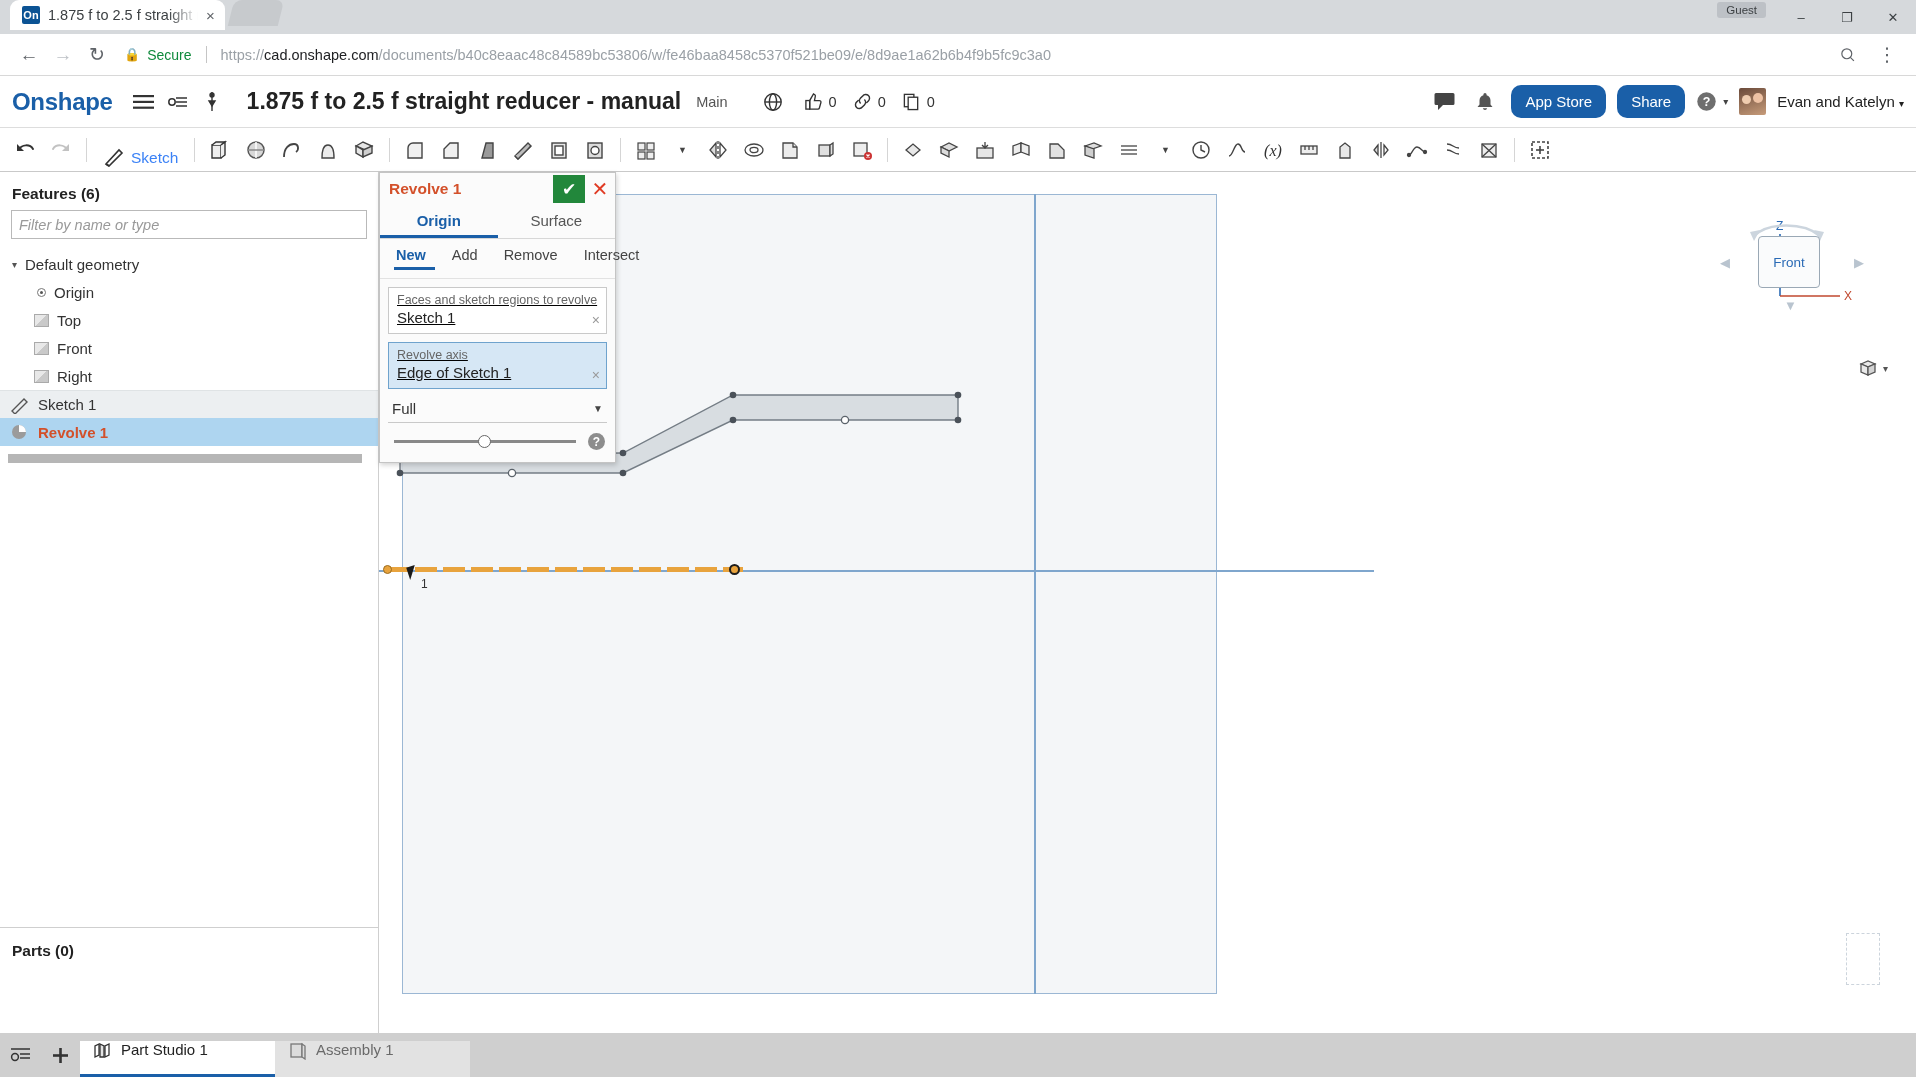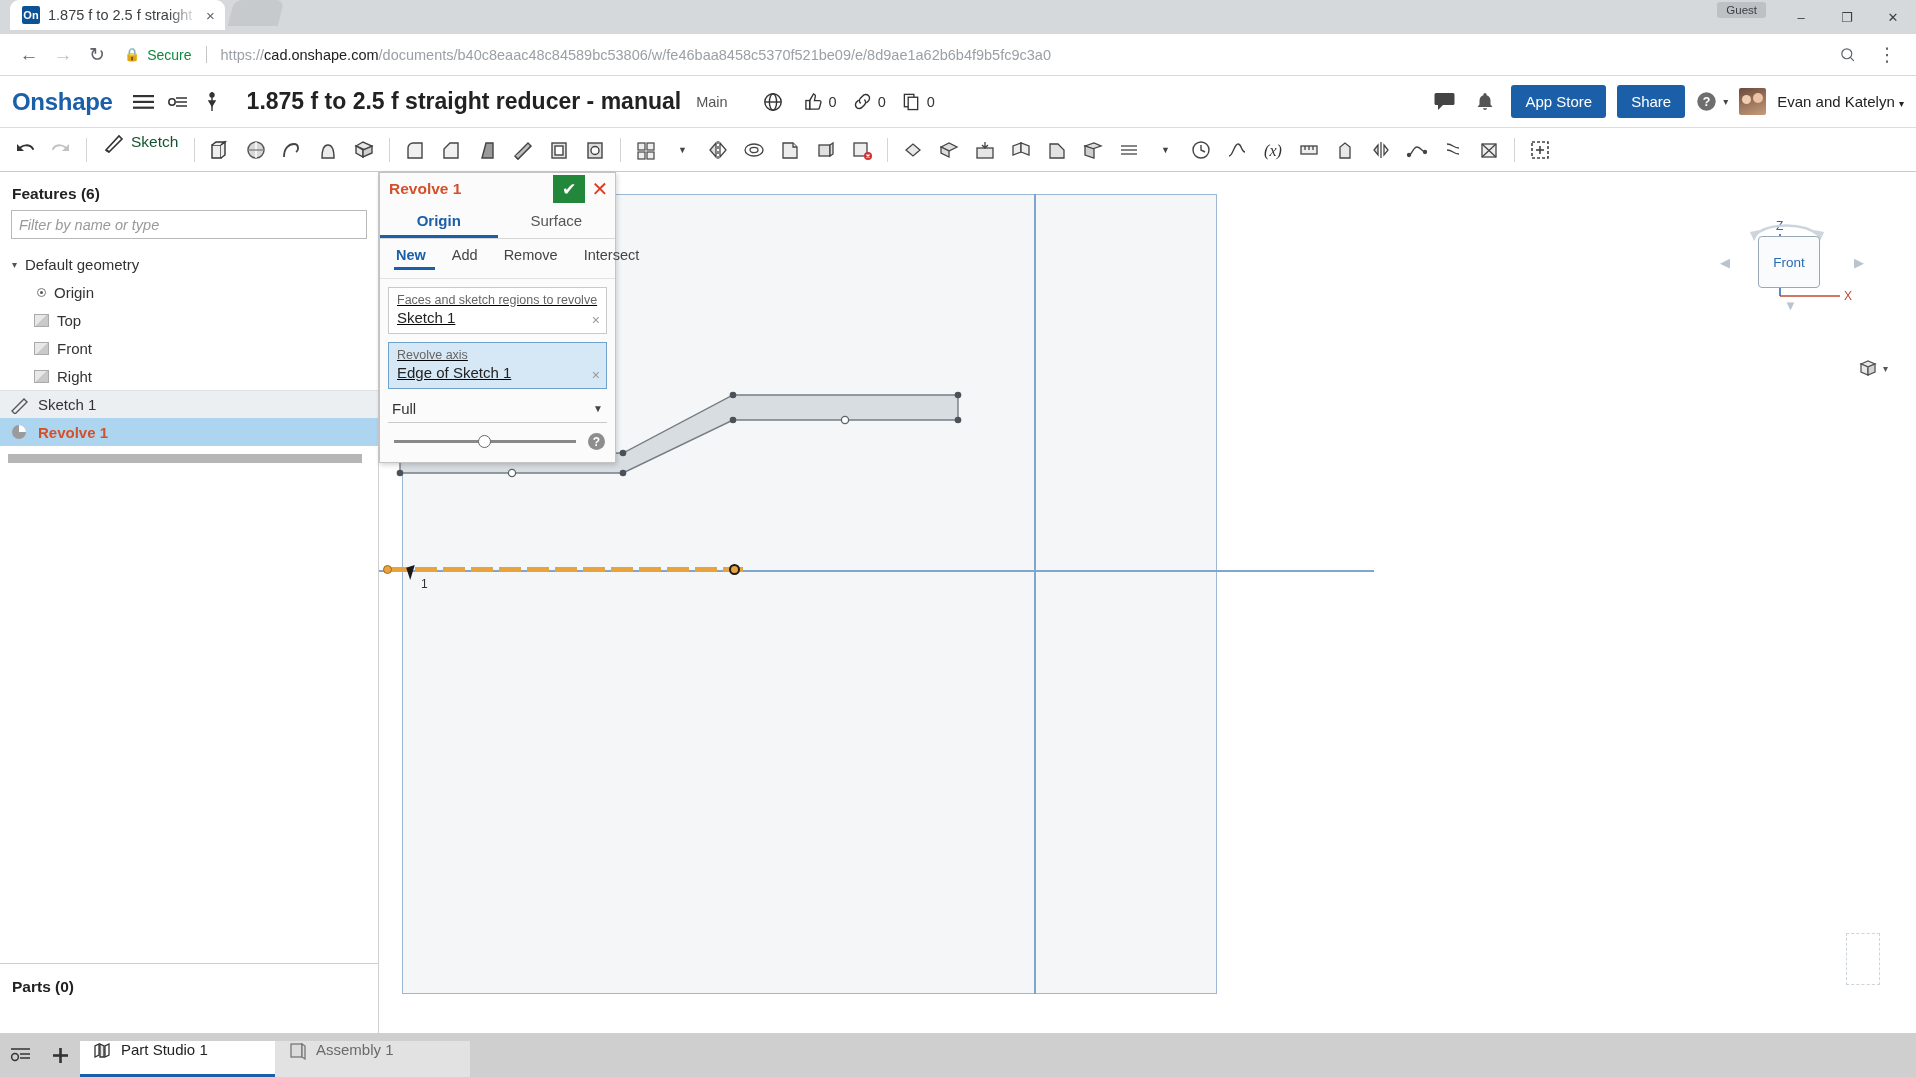--- a/index.html
+++ b/index.html
@@ -40,35 +40,35 @@
   
   .os-header { height:52px; background:#fff; display:flex; align-items:center; padding:0 12px; gap:4px;
                border-bottom:1px solid #ddd; }
   .os-logo { color:#1a5fa8; font-size:24px; font-weight:bold; letter-spacing:-.3px; margin-right:12px;}
   .hicon { width:30px; height:30px; display:flex; align-items:center; justify-content:center; color:#333; }
   .doc-title { font-size:23px; font-weight:bold; color:#222; margin-left:16px; white-space:nowrap; }
   .branch { font-size:14.5px; color:#555; margin-left:11px; }
   .hdr-group { display:flex; align-items:center; margin-left:26px; gap:16px; }
   .cnt { display:flex; align-items:center; gap:6px; color:#333; font-size:14.5px; }
   .hdr-right { margin-left:auto; display:flex; align-items:center; gap:11px; }
-  .btn-blue { background:#1a5fa8; color:#fff; font-size:15px; padding:8px 14px; border-radius:3px; white-space:nowrap;}
+  .btn-blue { background:#1a5fa8; color:#fff; font-size:15px; padding:8px 14px; border-radius:10px; white-space:nowrap;}
   .avatar { width:27px; height:27px; border-radius:2px; overflow:hidden; position:relative;
             background:linear-gradient(160deg,#6b4a3a,#c79c7a); }
   .avatar::before{content:"";position:absolute;left:3px;top:7px;width:9px;height:9px;border-radius:50%;background:#f0cdb0;}
   .avatar::after{content:"";position:absolute;right:3px;top:5px;width:10px;height:10px;border-radius:50%;background:#eec2a4;}
   .user-name { font-size:15px; color:#222; white-space:nowrap; }
 
   
   .os-toolbar { height:44px; background:#fff; border-bottom:1px solid #c9c9c9; display:flex;
                 align-items:center; padding:0 8px; gap:2px; }
   .tb { width:34px; height:34px; display:flex; align-items:center; justify-content:center; color:#444; }
   .tb svg { display:block; }
   .tb.dim { color:#c2c2c2; }
   .tb-sep { width:1px; height:24px; background:#d5d5d5; margin:0 6px; }
-  .sketch-btn { display:flex; align-items:flex-start; gap:6px; padding:0 8px; height:34px; font-size:15.5px; color:#14532d;}
+  .sketch-btn { display:flex; align-items:flex-end; gap:6px; padding:0 8px; height:34px; font-size:15.5px; color:#3b82f6;}
 
   
   .os-body { display:flex; height:calc(1077px - 34px - 42px - 52px - 44px - 44px); position:relative; }
 
   .tree-panel { width:379px; background:#fff; border-right:1px solid #cfcfcf; position:relative;
                 display:flex; flex-direction:column; }
   .tree-head { font-size:15.5px; font-weight:bold; color:#222; padding:13px 0 7px 12px; }
   .filter-input { margin:0 11px; height:29px; border:1px solid #b9b9b9; font-size:14.5px; color:#999;
                   font-style:italic; display:flex; align-items:center; padding-left:7px; background:#fff;}
   .tree-list { margin-top:11px; font-size:15px; color:#333; }
@@ -76,21 +76,21 @@
   .tree-row.child { padding-left:34px; }
   .tree-row.sketch { background:#eceff1; padding-left:10px; border-top:1px solid #dfe3e5;}
   .tree-row.sel { background:#aed5f0; padding-left:10px; color:#d3502a; font-weight:bold; }
   .chev { font-size:10px; color:#555; }
   .plane-ico { width:15px; height:13px; background:linear-gradient(135deg,#e8e8e8 50%,#c9c9c9 50%);
                border:1px solid #aaa; }
   .origin-ico { width:9px; height:9px; border:1px solid #777; border-radius:50%; position:relative; margin-left:3px;}
   .origin-ico::after{content:"";position:absolute;left:2px;top:2px;width:3px;height:3px;background:#555;border-radius:50%;}
   .rollbar { height:9px; background:#b6b6b6; margin:8px 16px 0 8px; }
   .parts-sec { margin-top:auto; border-top:1px solid #cfcfcf; padding:14px 0 0 12px;
-               font-size:15.5px; font-weight:bold; color:#222; height:70px; }
+               font-size:15.5px; font-weight:bold; color:#222; height:106px; }
 
   
   .dialog { position:absolute; left:379px; top:0px; width:237px; background:#fbfbfb;
             border:1px solid #c4c4c4; box-shadow:1px 2px 5px rgba(0,0,0,.18); z-index:20; }
   .dlg-title-row { display:flex; align-items:center; height:32px; padding:0 0 0 9px; }
   .dlg-title { color:#d3502a; font-size:15.5px; font-weight:bold; }
   .dlg-ok { margin-left:auto; width:32px; height:28px; background:#22873b; color:#fff;
             display:flex; align-items:center; justify-content:center; font-size:17px; }
   .dlg-x { width:30px; height:28px; color:#e03b24; display:flex; align-items:center;
            justify-content:center; font-size:20px; }

